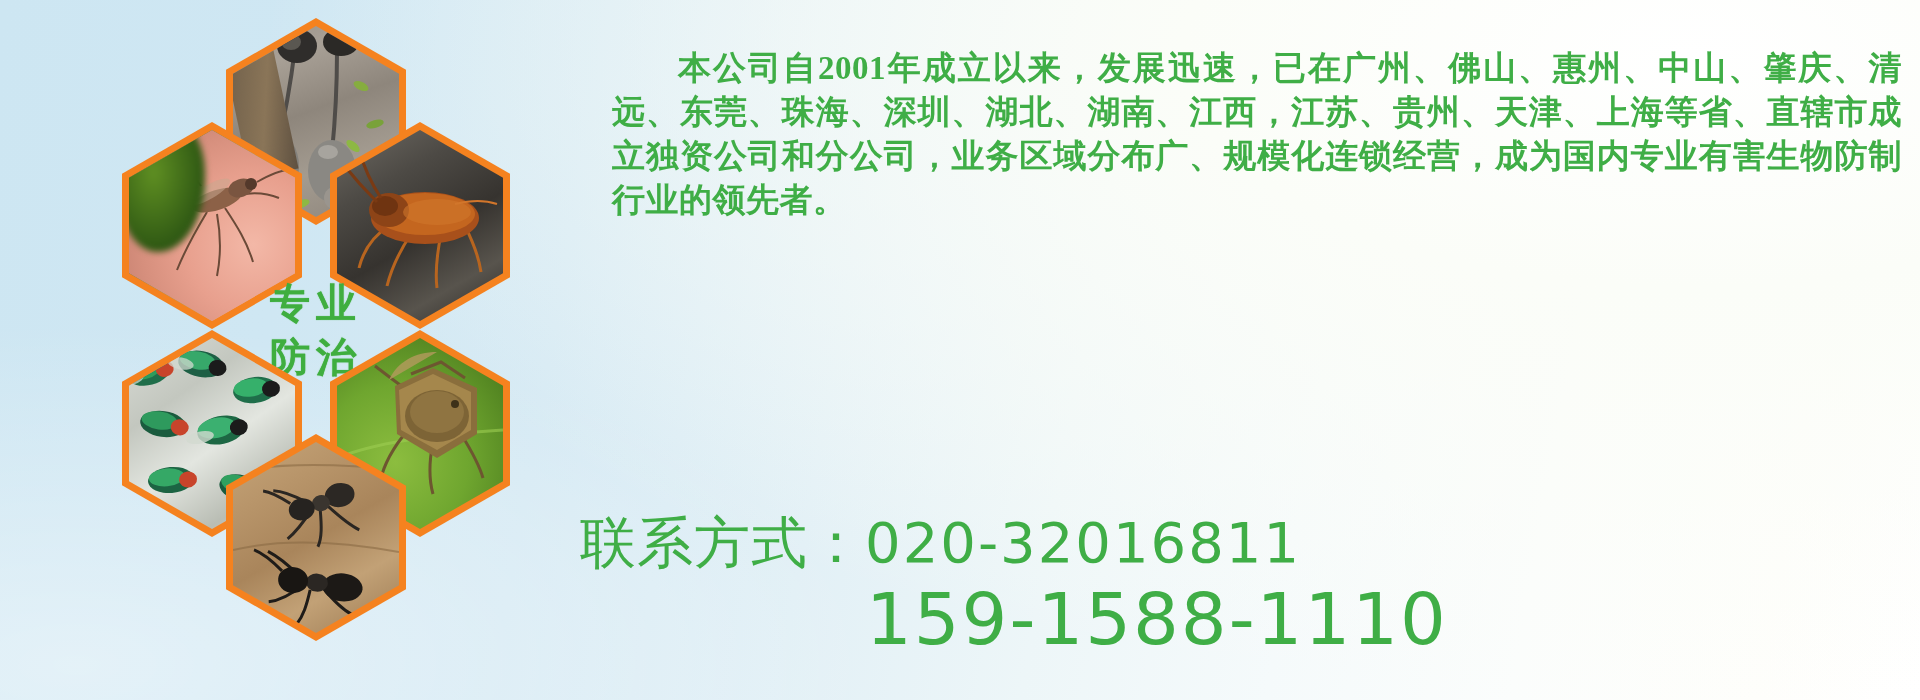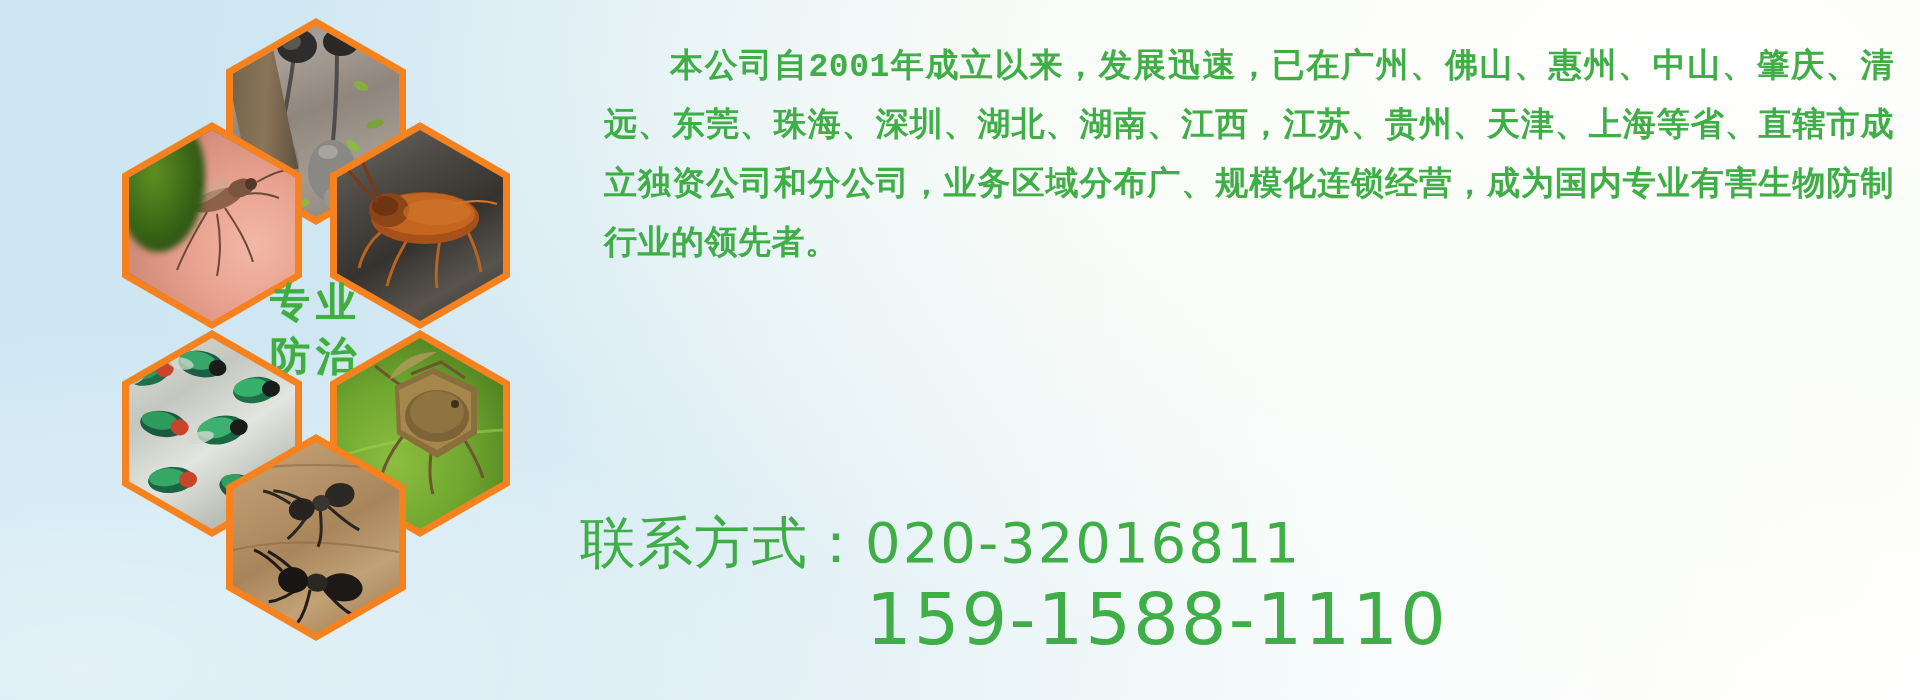--- a/index.html
+++ b/index.html
@@ -82,41 +82,41 @@
   .sc-bug{background:
       radial-gradient(110% 100% at 35% 65%, #8cbd3f 0%, #6fa62f 40%, #4e7f1f 75%, #3c6417 100%);}
 
   
   .combtext{
     position:absolute;left:0;top:0;width:180px;height:207px;
     display:flex;flex-direction:column;align-items:center;justify-content:center;
     gap:14px;
   }
   .combtext span{
-    font-family:Liberation Serif, serif;
+    font-family:Liberation Sans, sans-serif;
     font-weight:bold;font-size:40px;line-height:1;
     color:#3FAE3F;letter-spacing:6px;
     text-shadow:0 0 1px #3FAE3F;
   }
 
   
   #copy{
     position:absolute;left:600px;top:34px;width:1300px;
   }
   #paragraph{
     color:#3FAE46;
-    font-family:Liberation Mono, monospace;
+    font-family:Liberation Serif, serif;
     font-weight:700;
     font-size:33px;
-    line-height:59px;
+    line-height:44px;
     text-indent:66px;
     letter-spacing:.5px;
     text-align:justify;
     width:1290px;
-    margin:4px;
+    margin:12px;
   }
 
   #contact{
     position:absolute;left:580px;top:466px;width:1310px;
     color:#3FAE46;
     font-family:"DejaVu Sans","Liberation Sans",sans-serif;
     font-weight:400;
     letter-spacing:1px;
     margin-top:39px;
   }

